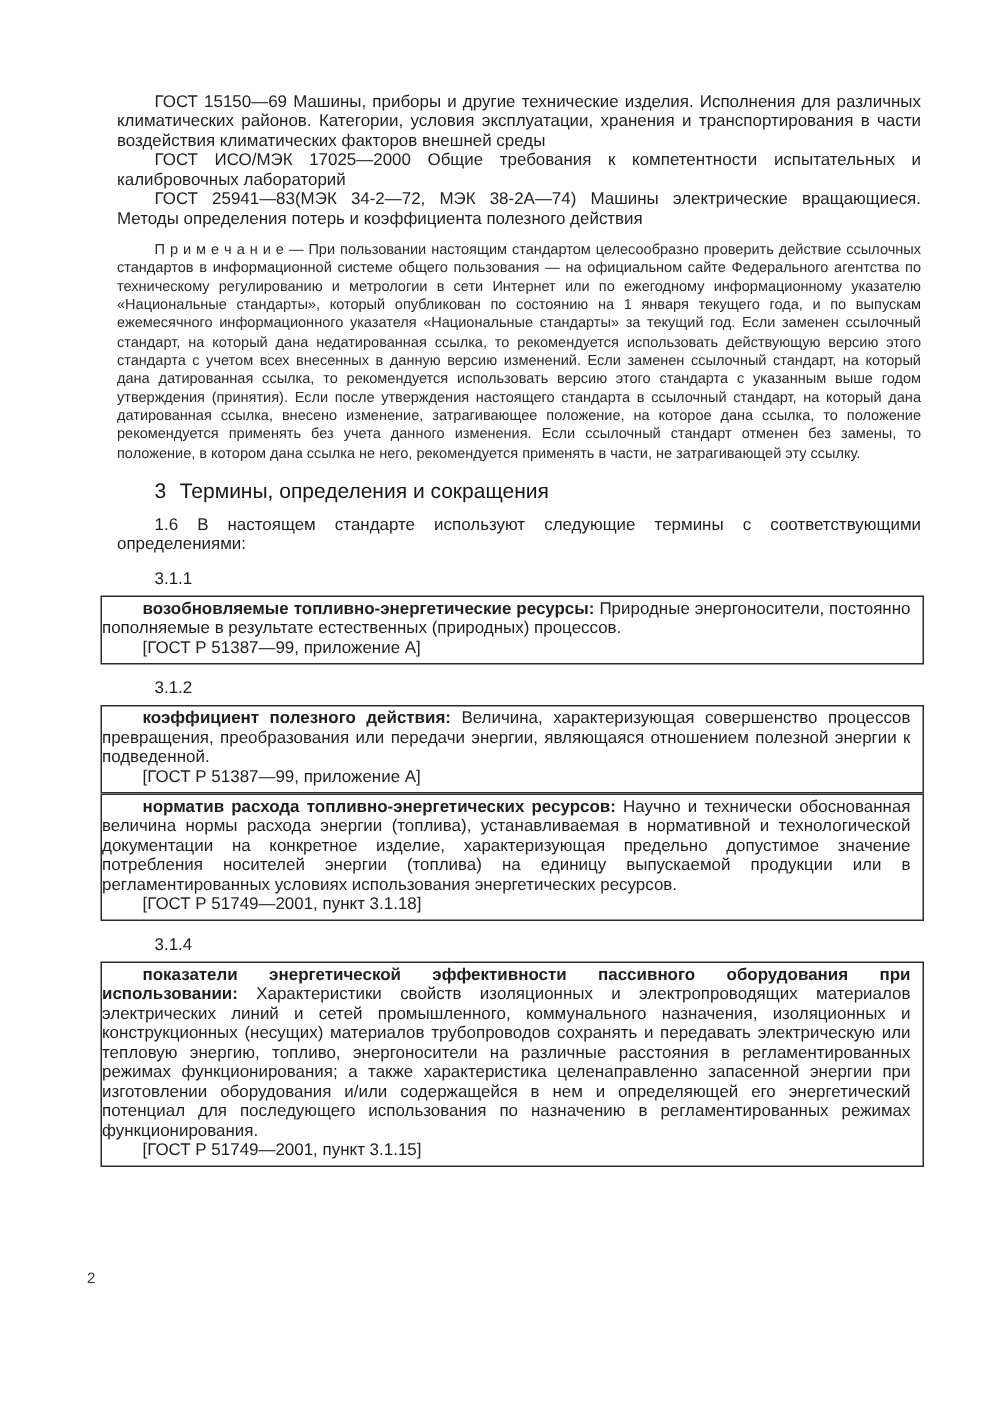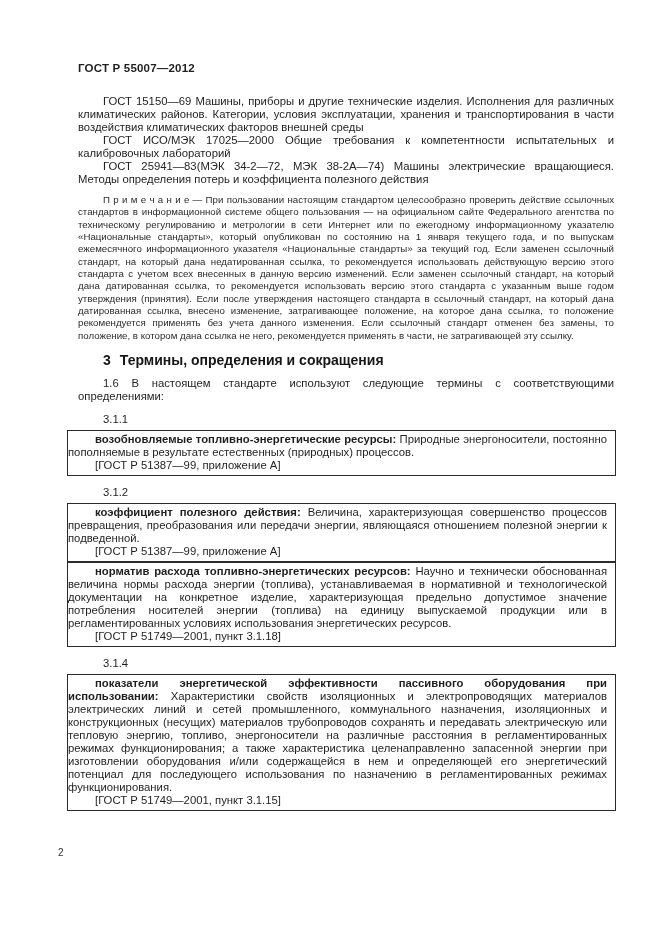--- a/index.html
+++ b/index.html
@@ -35,21 +35,21 @@
   .note {
     font-size: 9.7px;
     line-height: 12.35px;
     text-align: justify;
     text-indent: 25px;
     margin: 8px 0 0 0;
     color: #2a2a2a;
   }
   h2.section {
     font-size: 14px;
-    font-weight: bold;
+    font-weight: normal;
     line-height: 16px;
     text-indent: 25px;
     margin: 10px 0 0 0;
     color: #161616;
   }
   p.intro {
     font-size: 11.3px;
     line-height: 13px;
     text-align: justify;
     text-indent: 25px;
@@ -89,21 +89,20 @@
     font-size: 10px;
     color: #333;
   }
 </style>
 </head>
 <body>
 
 <div class="page">
   <div class="content">
 
-    <div class="running-header">ГОСТ Р 55007—2012</div>
 
     <p class="body">ГОСТ 15150—69 Машины, приборы и другие технические изделия. Исполнения для различных климатических районов. Категории, условия эксплуатации, хранения и транспортирования в части воздействия климатических факторов внешней среды</p>
     <p class="body">ГОСТ ИСО/МЭК 17025—2000 Общие требования к компетентности испытательных и калибровочных лабораторий</p>
     <p class="body">ГОСТ 25941—83(МЭК 34-2—72, МЭК 38-2А—74) Машины электрические вращающиеся. Методы определения потерь и коэффициента полезного действия</p>
 
     <p class="note">П р и м е ч а н и е — При пользовании настоящим стандартом целесообразно проверить действие ссылочных стандартов в информационной системе общего пользования — на официальном сайте Федерального агентства по техническому регулированию и метрологии в сети Интернет или по ежегодному информационному указателю «Национальные стандарты», который опубликован по состоянию на 1 января текущего года, и по выпускам ежемесячного информационного указателя «Национальные стандарты» за текущий год. Если заменен ссылочный стандарт, на который дана недатированная ссылка, то рекомендуется использовать действующую версию этого стандарта с учетом всех внесенных в данную версию изменений. Если заменен ссылочный стандарт, на который дана датированная ссылка, то рекомендуется использовать версию этого стандарта с указанным выше годом утверждения (принятия). Если после утверждения настоящего стандарта в ссылочный стандарт, на который дана датированная ссылка, внесено изменение, затрагивающее положение, на которое дана ссылка, то положение рекомендуется применять без учета данного изменения. Если ссылочный стандарт отменен без замены, то положение, в котором дана ссылка не него, рекомендуется применять в части, не затрагивающей эту ссылку.</p>
 
     <h2 class="section"><span>3</span><span class="htitle">Термины, определения и сокращения</span></h2>
 
     <p class="intro">1.6 В настоящем стандарте используют следующие термины с соответствующими определениями:</p>

